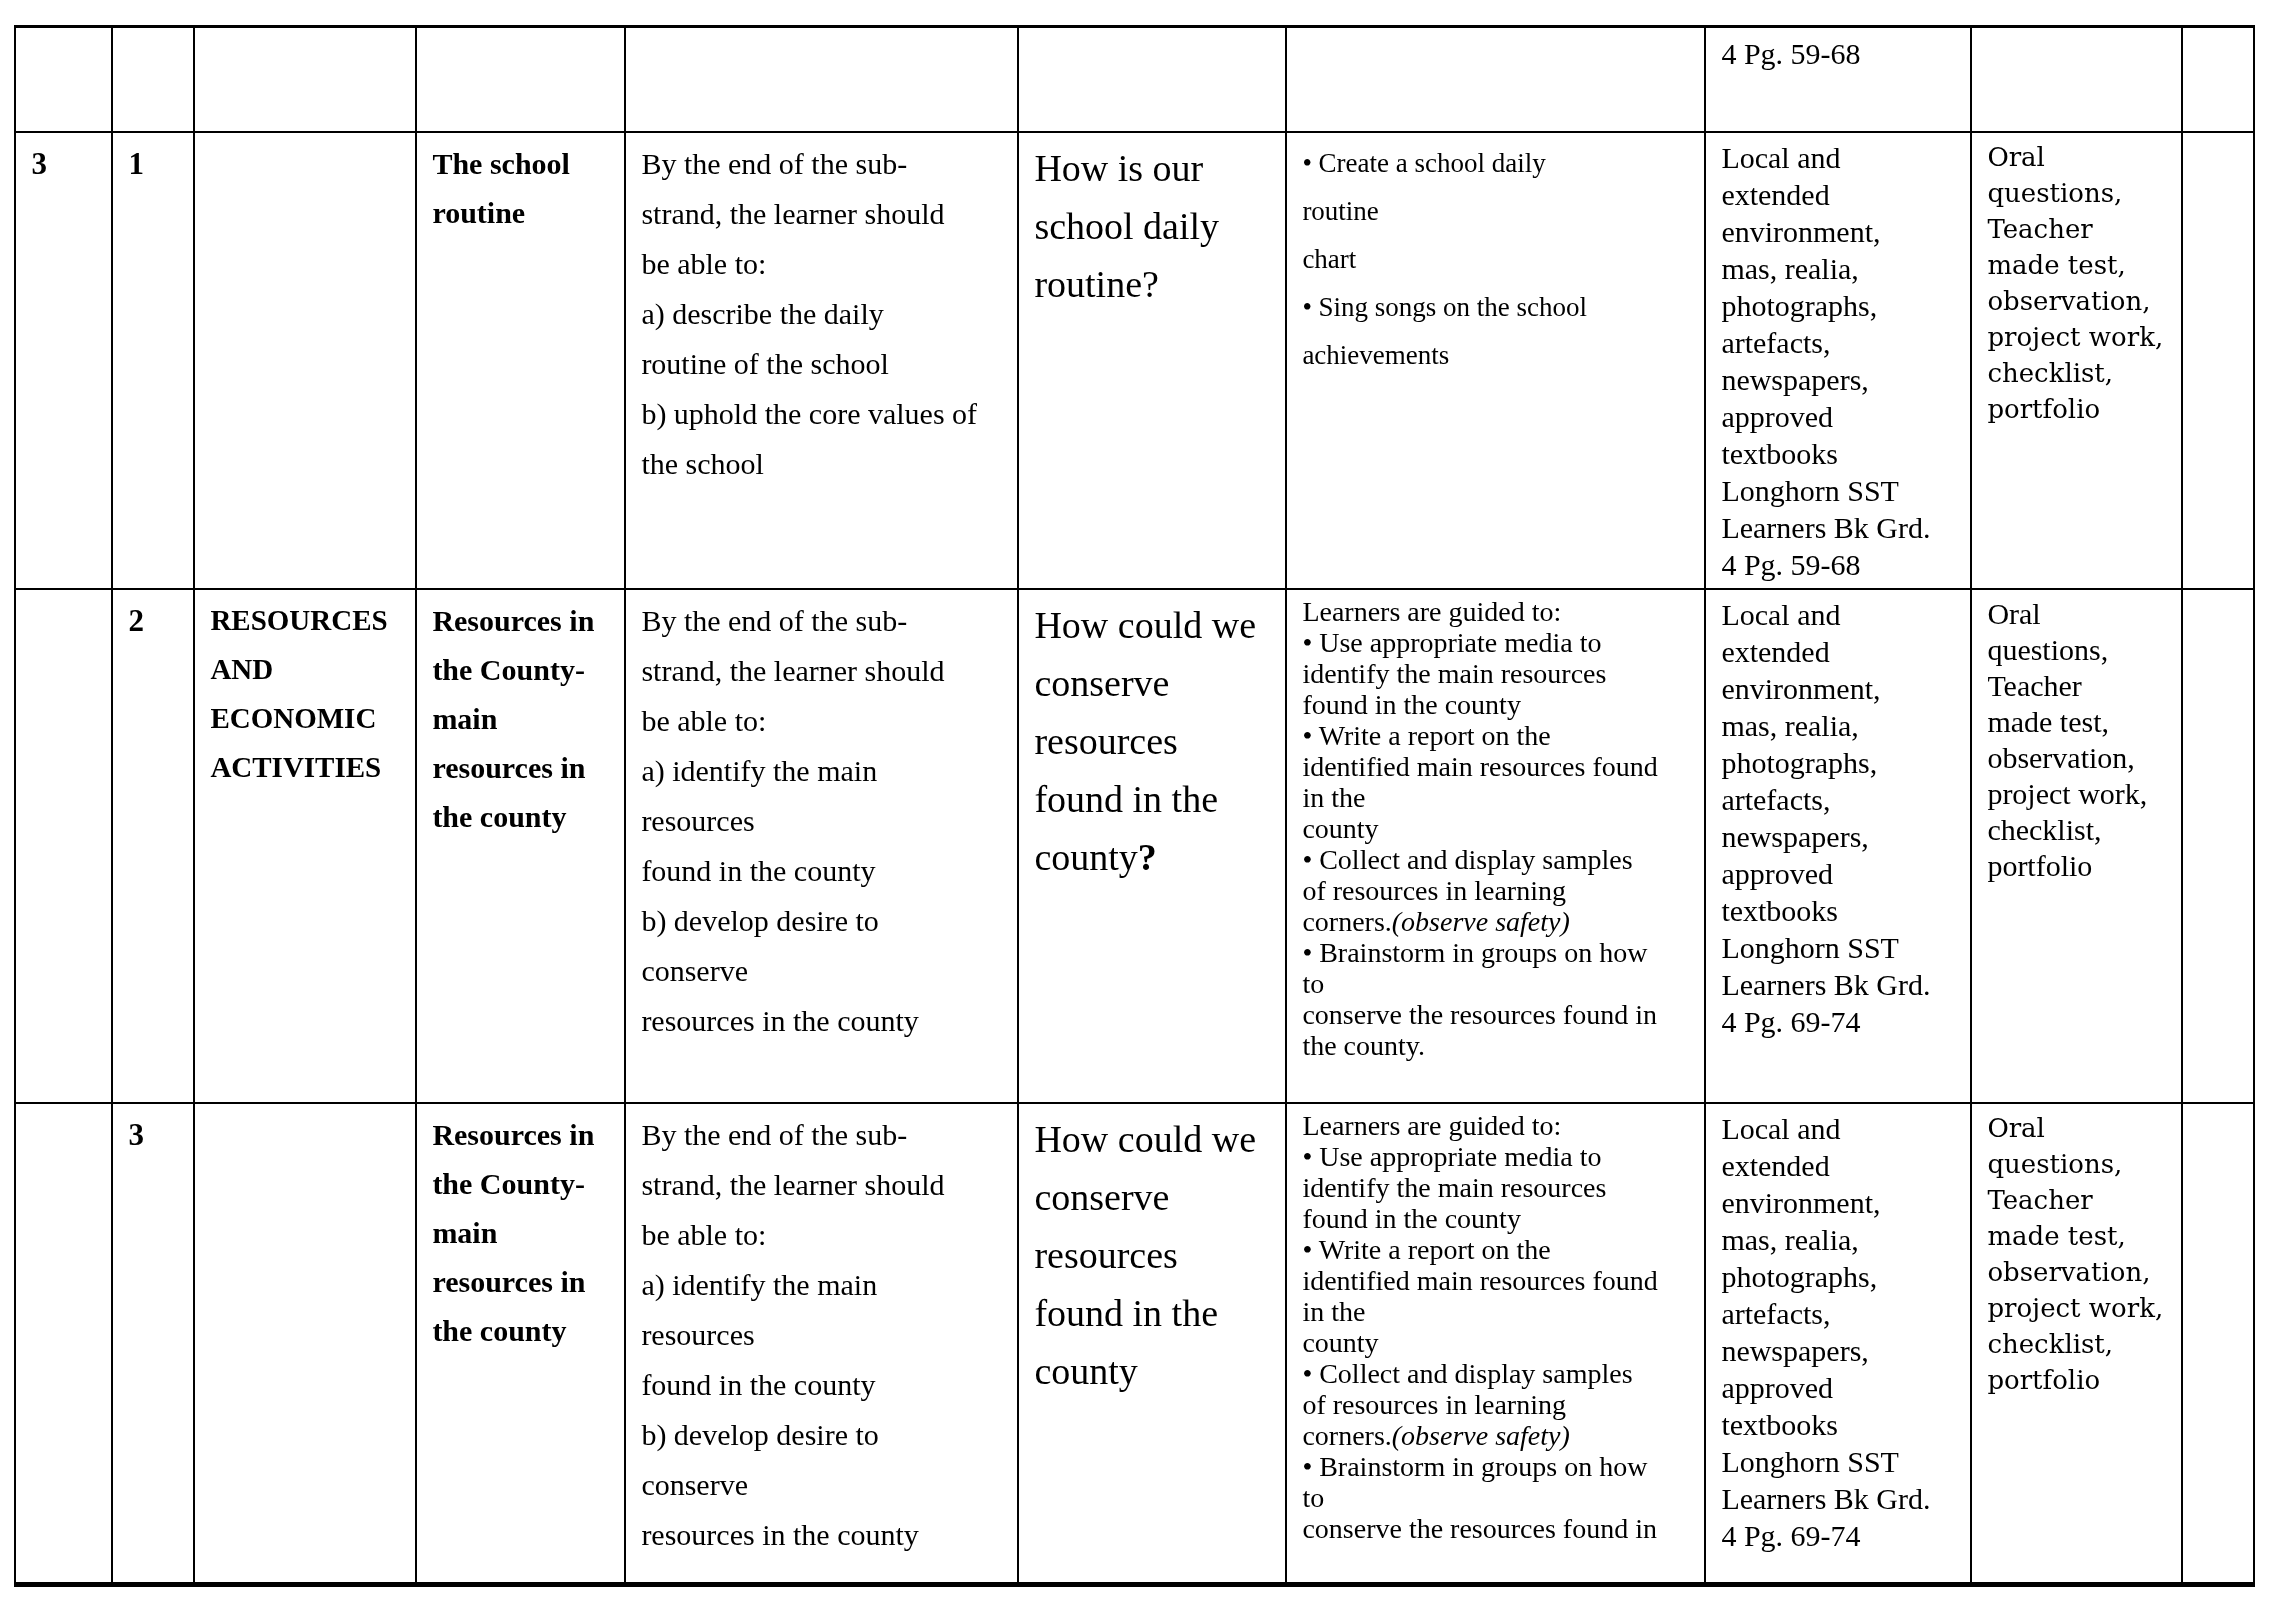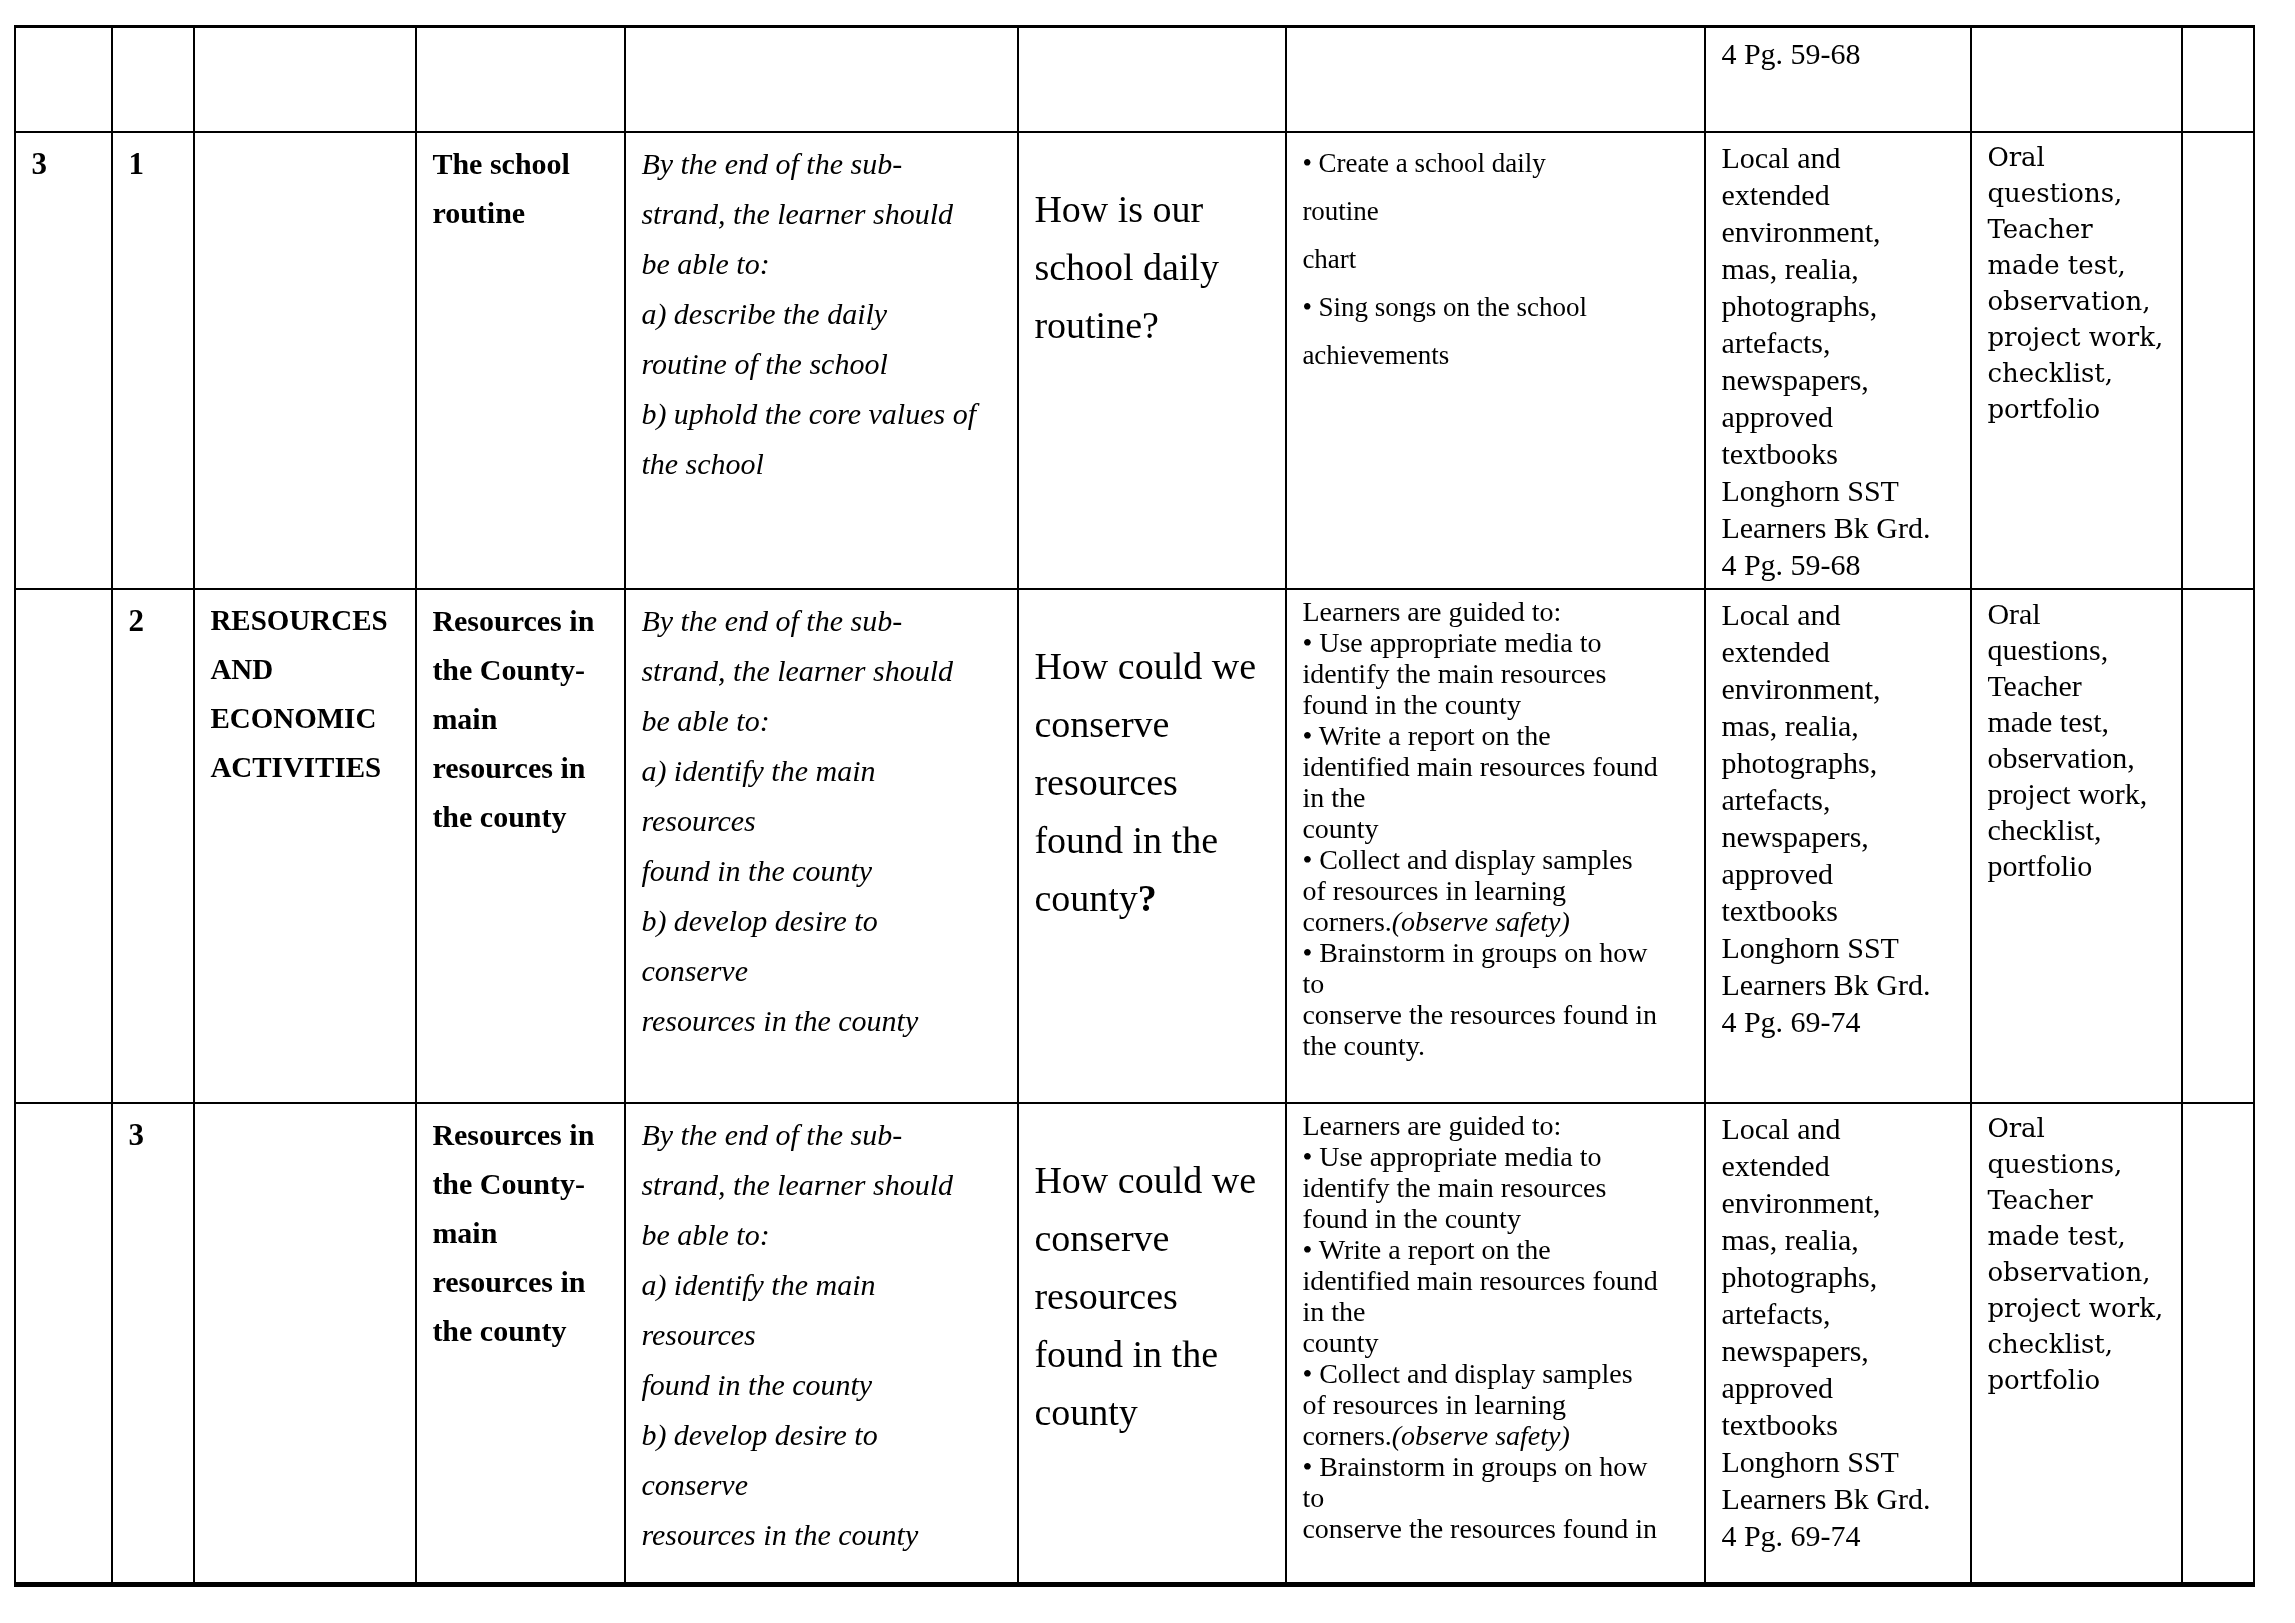--- a/index.html
+++ b/index.html
@@ -29,22 +29,22 @@
     padding: 6.5px 15.7px 0 15.7px;
     overflow: hidden;
   }
   .ci { white-space: pre; overflow: hidden; }
   .it { font-style: italic; }
   .b  { font-weight: bold; }
 
   .c-num       { font-weight: bold; font-size: 31px; line-height: 49px; }
   .c-strand    { font-weight: bold; font-size: 29px; line-height: 49px; }
   .c-substrand { font-weight: bold; font-size: 30px; line-height: 49px; }
-  .c-outcomes  { font-size: 30px; line-height: 50px; font-style: italic; }
-  .c-inquiry   { font-size: 38px; line-height: 58px; margin-top: 41px; }
+  .c-outcomes  { font-size: 30px; line-height: 50px; }
+  .c-inquiry   { font-size: 38px; line-height: 58px; }
   .c-exp-lg    { font-size: 27px; line-height: 48px; }
   .c-exp-sm    { font-size: 28px; line-height: 31px; }
   .c-res       { font-size: 30px; line-height: 37px; }
 
   td.assess { vertical-align: middle; padding: 0 7.9px; }
   .c-assess-wide  { font-family: "DejaVu Serif", serif; font-size: 26px; line-height: 36px; }
   .c-assess-times { font-family: "Liberation Serif", serif; font-size: 30px; line-height: 36px; }
 </style>
 </head>
 <body>

